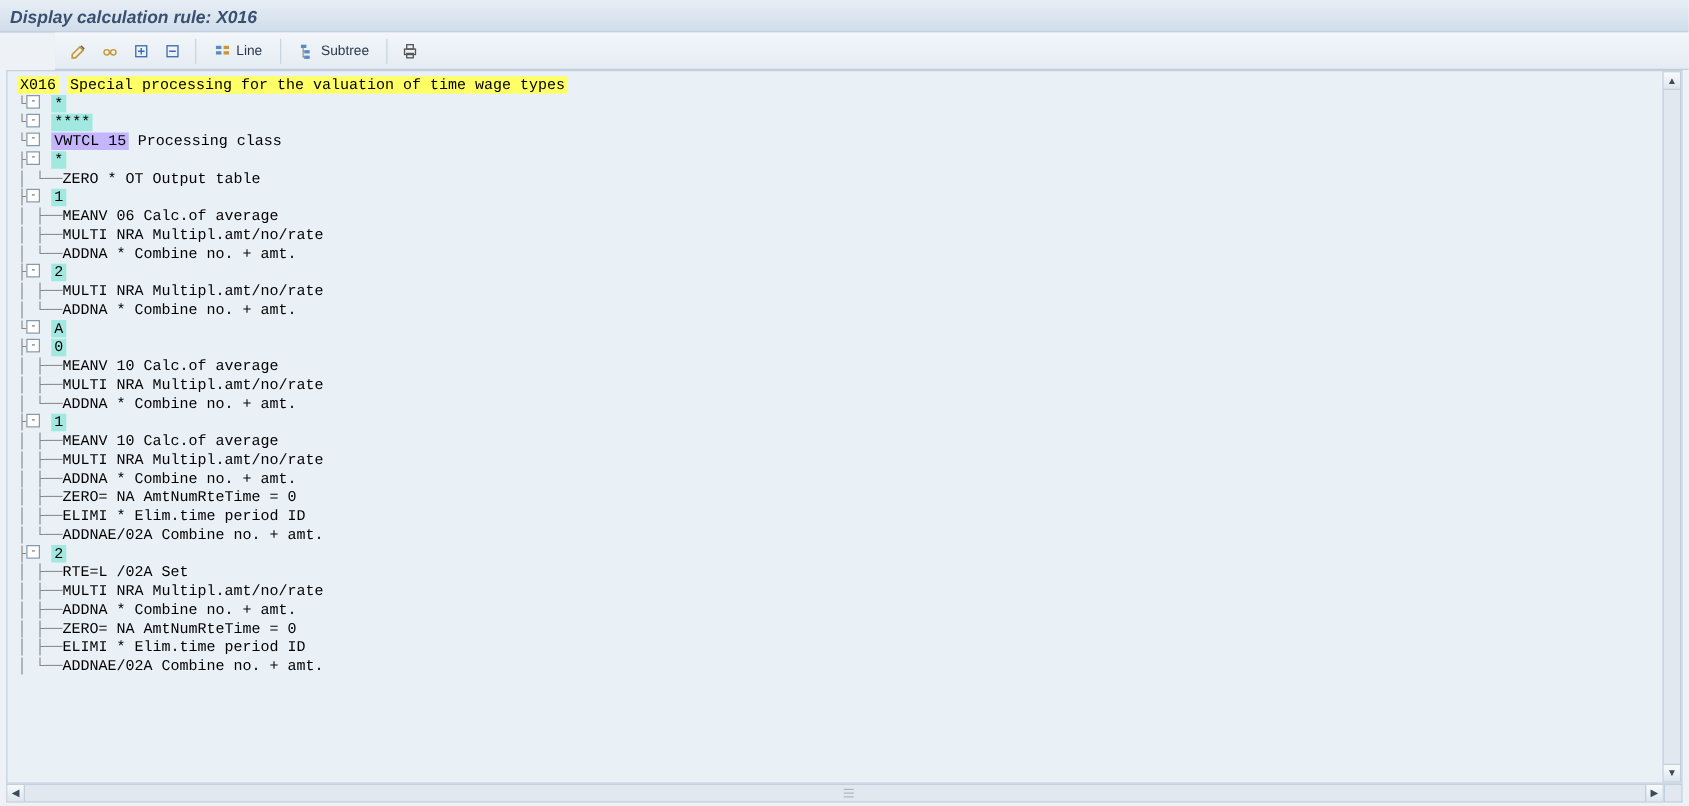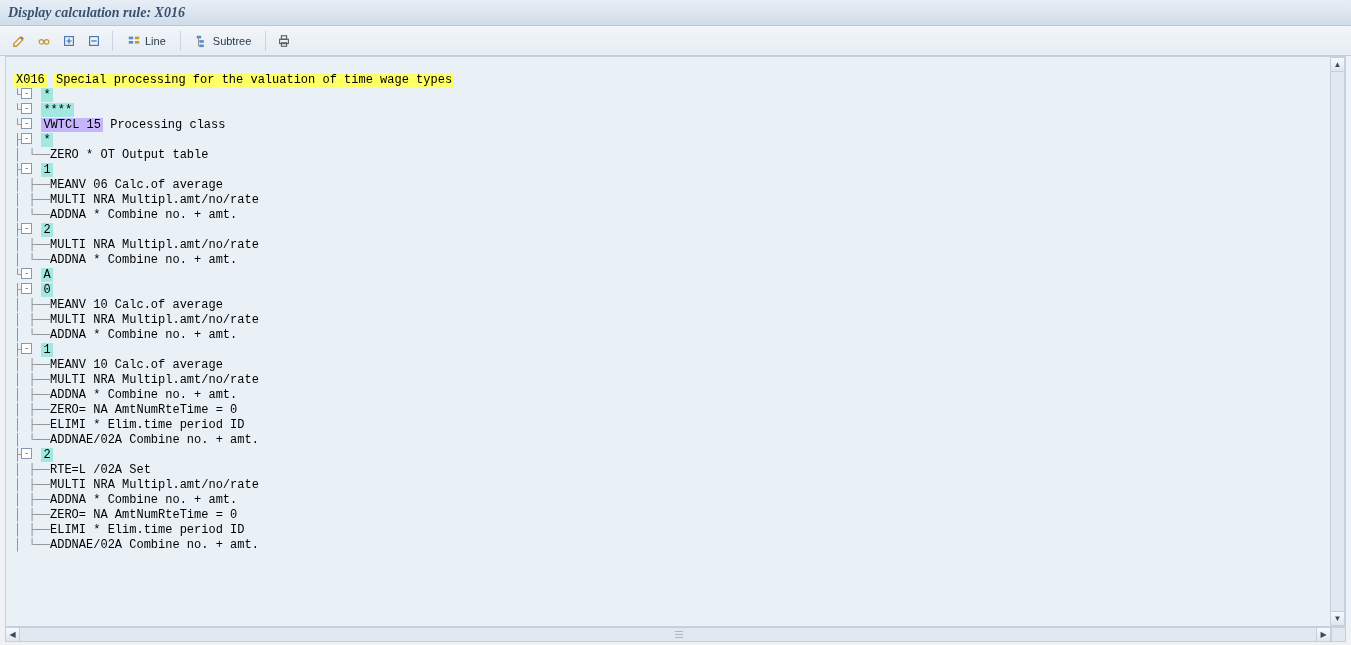--- a/index.html
+++ b/index.html
@@ -16,31 +16,31 @@
   background: linear-gradient(to bottom, #e8eef5 0%, #dce6f0 50%, #cfdce9 100%);
   border-bottom: 1px solid #b8c6d6;
   height: 26px;
   display: flex;
   align-items: center;
   padding-left: 8px;
   color: #3a5070;
   font-weight: bold;
   font-style: italic;
   font-size: 14px;
-  font-family: Liberation Serif, serif;
 }
 .toolbar {
   background: linear-gradient(to bottom, #f2f6fa 0%, #e5ecf3 100%);
   border-bottom: 1px solid #c0ccd8;
   height: 30px;
   display: flex;
   align-items: center;
   padding-left: 8px;
   gap: 3px;
   position: relative;
+  margin-left: 44px;
 }
 .tb-btn {
   width: 22px;
   height: 22px;
   display: flex;
   align-items: center;
   justify-content: center;
   border: 1px solid transparent;
   border-radius: 3px;
   cursor: pointer;
@@ -84,21 +84,20 @@
   overflow: hidden;
   border: 1px solid #c4d0de;
 }
 .tree {
   font-family: "Courier New", monospace;
   font-size: 12px;
   line-height: 15px;
   padding: 4px 8px;
   color: #000;
   white-space: nowrap;
-  margin-top: 12px;
 }
 .tree-line { display: block; height: 15px; }
 .hl-yellow { background: #ffff66; padding: 0 2px; }
 .hl-green { background: #c4b5fd; padding: 0 2px; }
 .hl-cyan { background: #a0e8e0; padding: 0 2px; }
 .node-toggle {
   display: inline-block;
   width: 11px;
   height: 11px;
   background: #fff;

